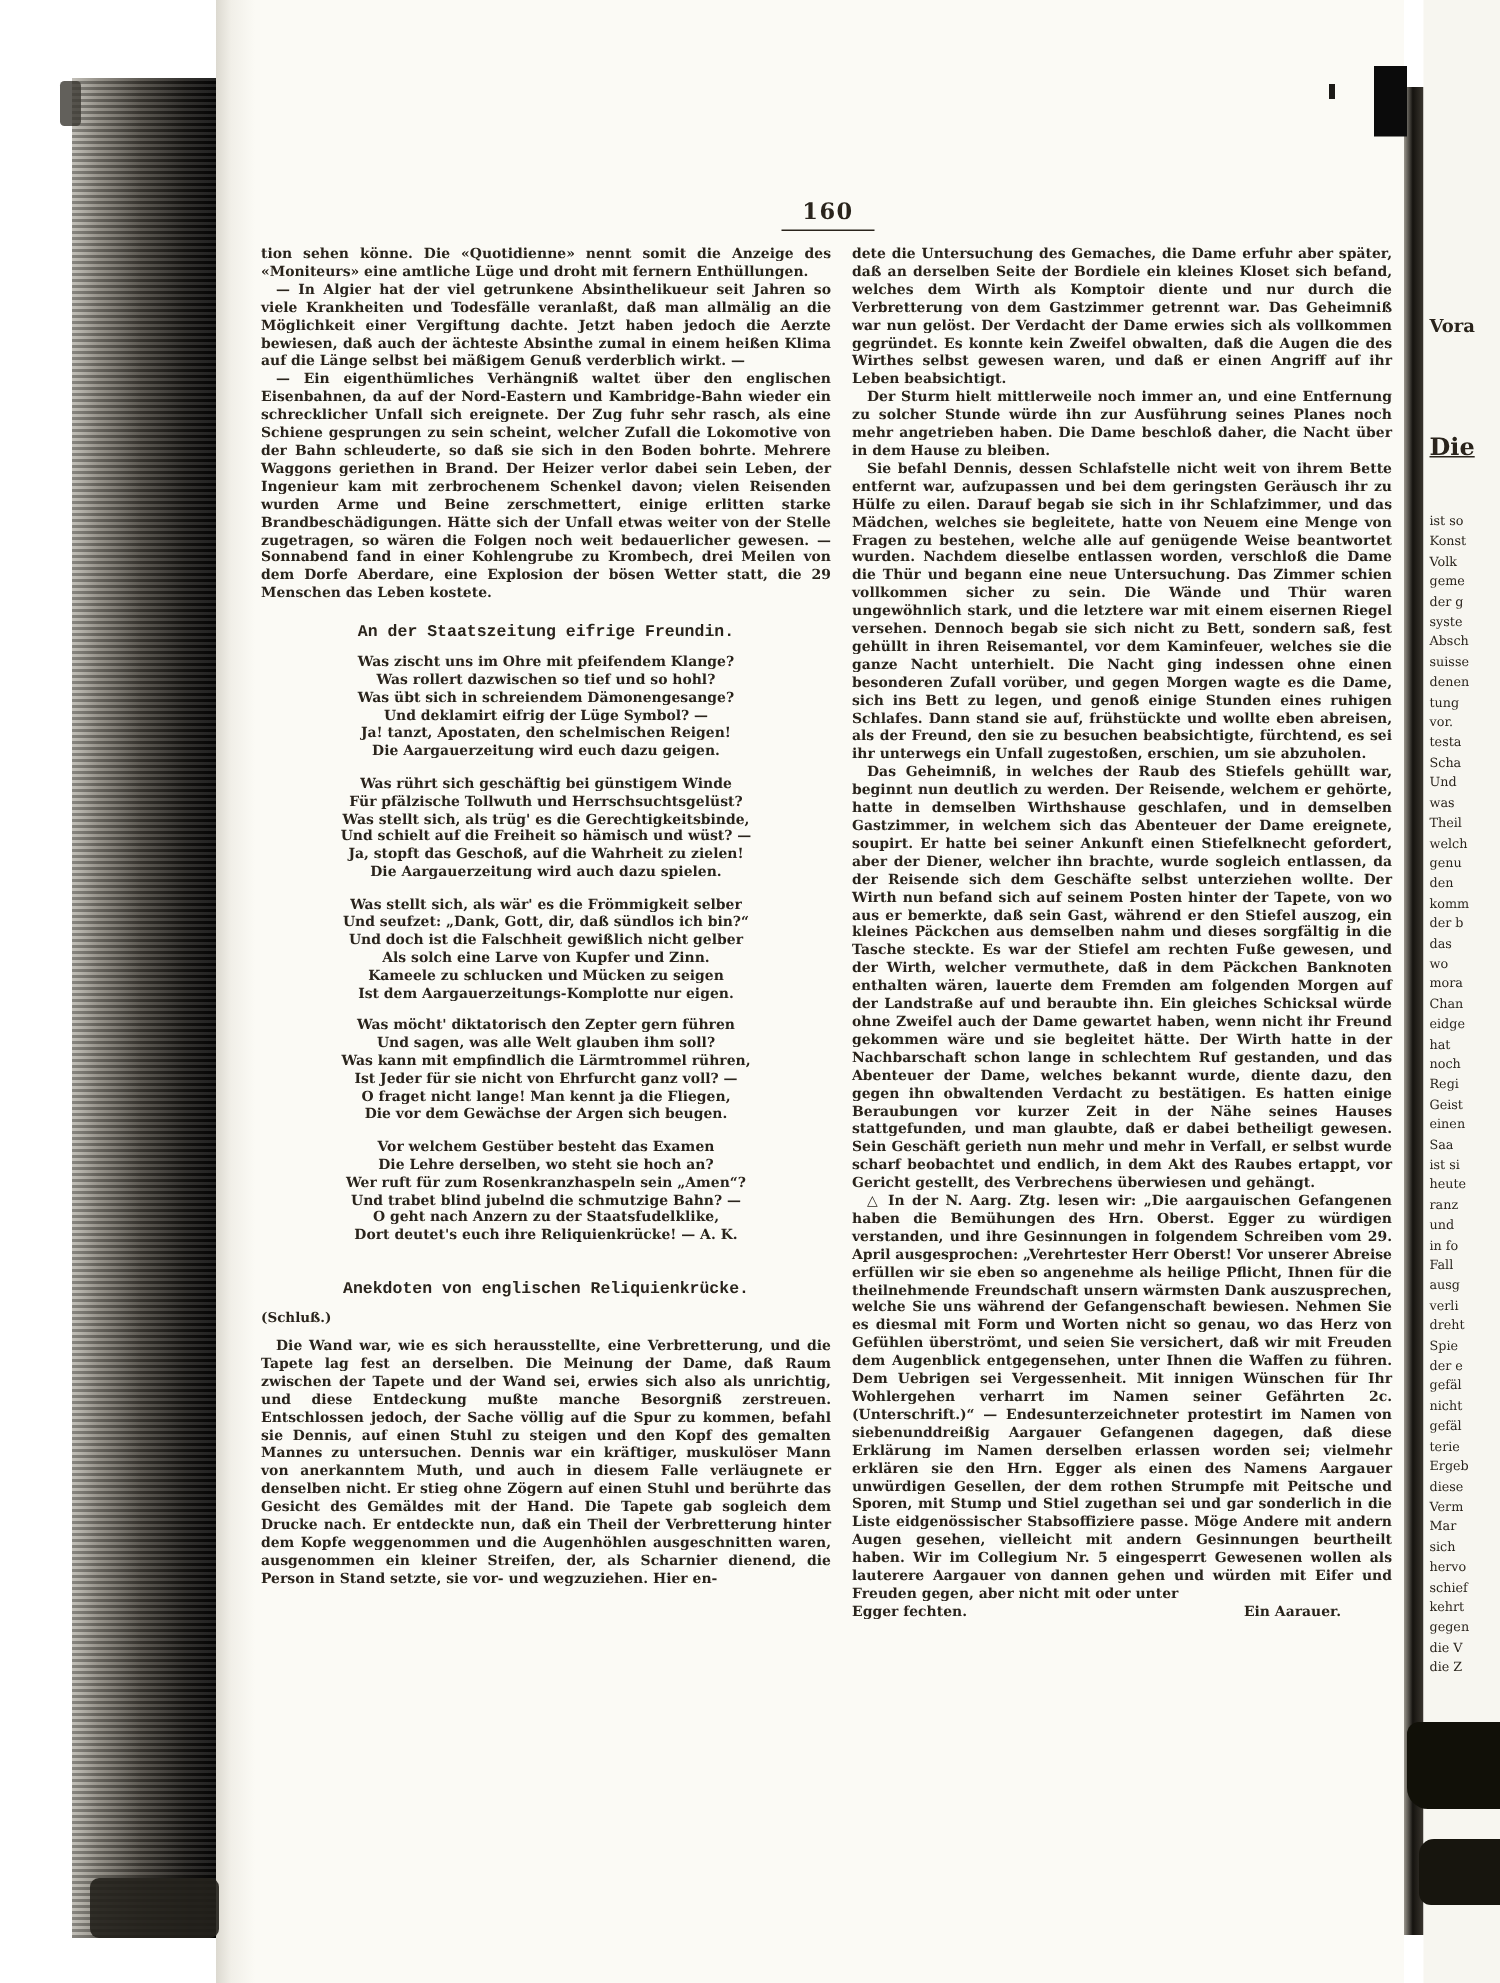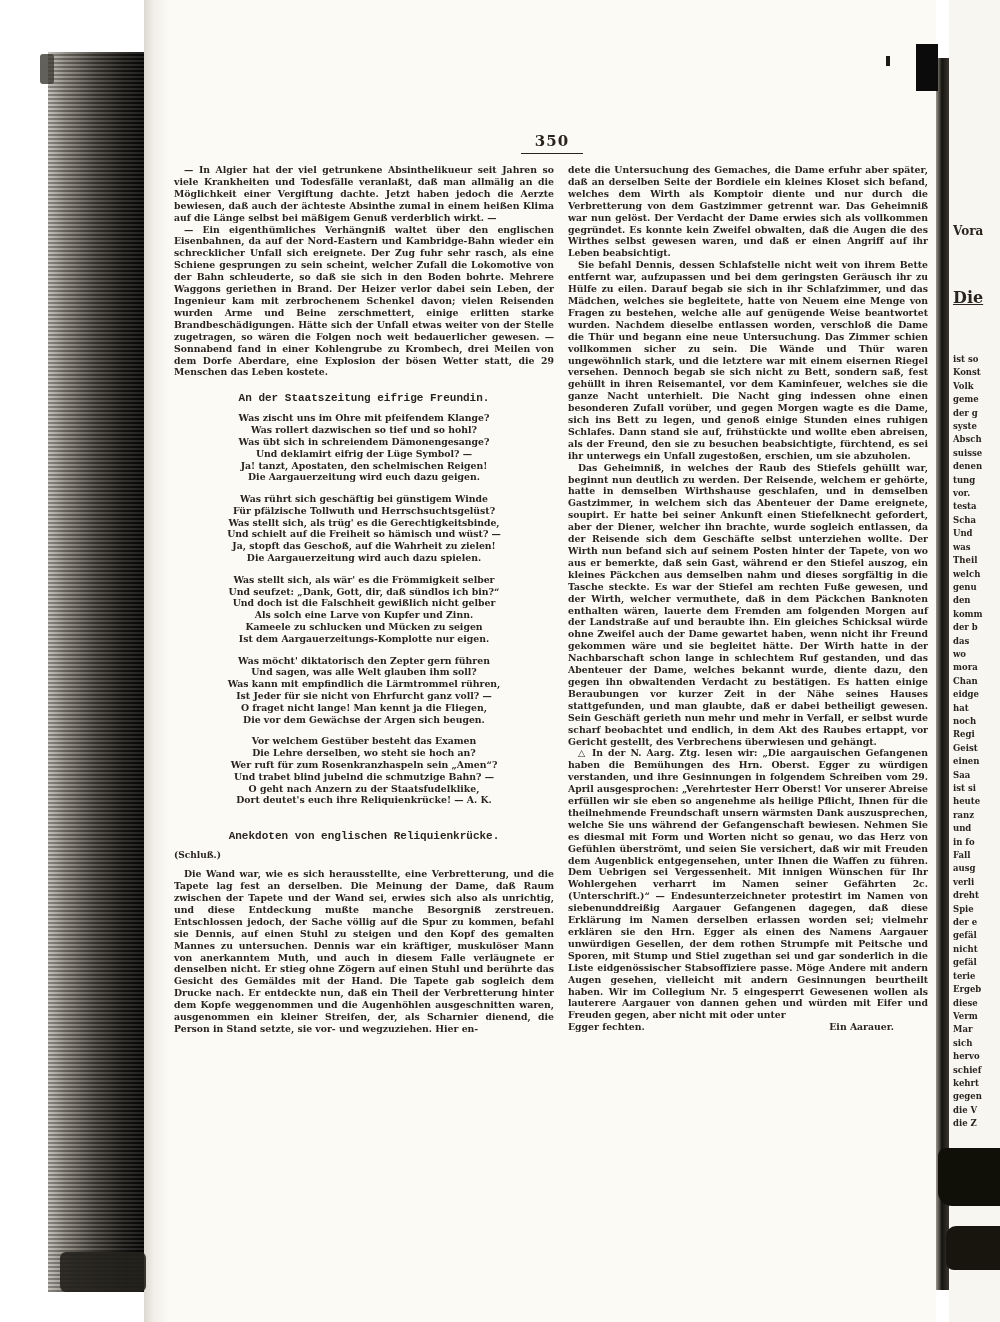--- a/index.html
+++ b/index.html
@@ -53,50 +53,51 @@
   
   .gutter {
     position:absolute; left:936px; top:58px; width:13px; height:1232px;
     background:linear-gradient(90deg, #9a968d 0%, #15130f 45%, #3a362f 100%);
   }
   
   .next-edge {
     position:absolute; left:949px; top:0; width:51px; height:1322px;
     background:#f7f6f0; overflow:hidden;
   }
-  .edge-h1 { position:absolute; left:4px; top:224px; font-size:12px; font-weight:bold; }
+  .edge-h1 { position:absolute; left:4px; top:210px; font-size:12px; font-weight:bold; }
   .edge-h2 { position:absolute; left:4px; top:288px; font-size:16px; font-weight:bold;text-decoration:underline; }
   .edge-frags {
-    position:absolute; left:4px; top:353px; font-size:8.5px; font-weight:bold;
+    position:absolute; left:4px; top:342px; font-size:8.5px; font-weight:normal;
     line-height:13.4px; white-space:pre-line;
   }
   
   .blot-tr { position:absolute; left:916px; top:44px; width:22px; height:47px; background:#0b0b0b; }
   .tick-tr { position:absolute; left:886px; top:56px; width:4px; height:10px; background:#1c1a17; }
   .blot-br1 { position:absolute; left:938px; top:1148px; width:62px; height:58px; background:#111008; border-radius:8px 0 0 14px; }
   .blot-br2 { position:absolute; left:946px; top:1226px; width:54px; height:44px; background:#17150e; border-radius:10px 0 0 8px; }
   .blot-bl { position:absolute; left:60px; top:1252px; width:86px; height:40px; background:#23211c; border-radius:6px; opacity:.9; }
 </style>
 </head>
 <body>
 
 <div class="scan">
 
   <div class="binding"></div>
   <div class="binding-smudge"></div>
 
   <div class="page">
     <div class="pagenum-wrap">
-      <div class="pagenum">350</div>
+      <div class="pagenum">160</div>
       <div class="pagenum-rule"></div>
     </div>
 
     <div class="columns">
 
       <div class="col col-left">
+        <p class="body-text no-indent">tion sehen könne. Die «Quotidienne» nennt somit die Anzeige des «Moniteurs» eine amtliche Lüge und droht mit fernern Enthüllungen.</p>
         <p class="body-text">— In Algier hat der viel getrunkene Absinthelikueur seit Jahren so viele Krankheiten und Todesfälle veranlaßt, daß man allmälig an die Möglichkeit einer Vergiftung dachte. Jetzt haben jedoch die Aerzte bewiesen, daß auch der ächteste Absinthe zumal in einem heißen Klima auf die Länge selbst bei mäßigem Genuß verderblich wirkt. —</p>
         <p class="body-text">— Ein eigenthümliches Verhängniß waltet über den englischen Eisenbahnen, da auf der Nord-Eastern und Kambridge-Bahn wieder ein schrecklicher Unfall sich ereignete. Der Zug fuhr sehr rasch, als eine Schiene gesprungen zu sein scheint, welcher Zufall die Lokomotive von der Bahn schleuderte, so daß sie sich in den Boden bohrte. Mehrere Waggons geriethen in Brand. Der Heizer verlor dabei sein Leben, der Ingenieur kam mit zerbrochenem Schenkel davon; vielen Reisenden wurden Arme und Beine zerschmettert, einige erlitten starke Brandbeschädigungen. Hätte sich der Unfall etwas weiter von der Stelle zugetragen, so wären die Folgen noch weit bedauerlicher gewesen. — Sonnabend fand in einer Kohlengrube zu Krombech, drei Meilen von dem Dorfe Aberdare, eine Explosion der bösen Wetter statt, die 29 Menschen das Leben kostete.</p>
 
         <h3 class="poem-title">An der Staatszeitung eifrige Freundin.</h3>
         <div class="poem">
           <p class="stanza">Was zischt uns im Ohre mit pfeifendem Klange?
 Was rollert dazwischen so tief und so hohl?
 Was übt sich in schreiendem Dämonengesange?
 Und deklamirt eifrig der Lüge Symbol? —
 Ja! tanzt, Apostaten, den schelmischen Reigen!
@@ -127,20 +128,21 @@
 Dort deutet's euch ihre Reliquienkrücke! —  A. K.</p>
         </div>
 
         <h3 class="section-title">Anekdoten von englischen Reliquienkrücke.</h3>
         <p class="section-subtitle">(Schluß.)</p>
         <p class="body-text">Die Wand war, wie es sich herausstellte, eine Verbretterung, und die Tapete lag fest an derselben. Die Meinung der Dame, daß Raum zwischen der Tapete und der Wand sei, erwies sich also als unrichtig, und diese Entdeckung mußte manche Besorgniß zerstreuen. Entschlossen jedoch, der Sache völlig auf die Spur zu kommen, befahl sie Dennis, auf einen Stuhl zu steigen und den Kopf des gemalten Mannes zu untersuchen. Dennis war ein kräftiger, muskulöser Mann von anerkanntem Muth, und auch in diesem Falle verläugnete er denselben nicht. Er stieg ohne Zögern auf einen Stuhl und berührte das Gesicht des Gemäldes mit der Hand. Die Tapete gab sogleich dem Drucke nach. Er entdeckte nun, daß ein Theil der Verbretterung hinter dem Kopfe weggenommen und die Augenhöhlen ausgeschnitten waren, ausgenommen ein kleiner Streifen, der, als Scharnier dienend, die Person in Stand setzte, sie vor- und wegzuziehen. Hier en-</p>
       </div>
 
       <div class="col col-right">
         <p class="body-text no-indent">dete die Untersuchung des Gemaches, die Dame erfuhr aber später, daß an derselben Seite der Bordiele ein kleines Kloset sich befand, welches dem Wirth als Komptoir diente und nur durch die Verbretterung von dem Gastzimmer getrennt war. Das Geheimniß war nun gelöst. Der Verdacht der Dame erwies sich als vollkommen gegründet. Es konnte kein Zweifel obwalten, daß die Augen die des Wirthes selbst gewesen waren, und daß er einen Angriff auf ihr Leben beabsichtigt.</p>
+        <p class="body-text">Der Sturm hielt mittlerweile noch immer an, und eine Entfernung zu solcher Stunde würde ihn zur Ausführung seines Planes noch mehr angetrieben haben. Die Dame beschloß daher, die Nacht über in dem Hause zu bleiben.</p>
         <p class="body-text">Sie befahl Dennis, dessen Schlafstelle nicht weit von ihrem Bette entfernt war, aufzupassen und bei dem geringsten Geräusch ihr zu Hülfe zu eilen. Darauf begab sie sich in ihr Schlafzimmer, und das Mädchen, welches sie begleitete, hatte von Neuem eine Menge von Fragen zu bestehen, welche alle auf genügende Weise beantwortet wurden. Nachdem dieselbe entlassen worden, verschloß die Dame die Thür und begann eine neue Untersuchung. Das Zimmer schien vollkommen sicher zu sein. Die Wände und Thür waren ungewöhnlich stark, und die letztere war mit einem eisernen Riegel versehen. Dennoch begab sie sich nicht zu Bett, sondern saß, fest gehüllt in ihren Reisemantel, vor dem Kaminfeuer, welches sie die ganze Nacht unterhielt. Die Nacht ging indessen ohne einen besonderen Zufall vorüber, und gegen Morgen wagte es die Dame, sich ins Bett zu legen, und genoß einige Stunden eines ruhigen Schlafes. Dann stand sie auf, frühstückte und wollte eben abreisen, als der Freund, den sie zu besuchen beabsichtigte, fürchtend, es sei ihr unterwegs ein Unfall zugestoßen, erschien, um sie abzuholen.</p>
         <p class="body-text">Das Geheimniß, in welches der Raub des Stiefels gehüllt war, beginnt nun deutlich zu werden. Der Reisende, welchem er gehörte, hatte in demselben Wirthshause geschlafen, und in demselben Gastzimmer, in welchem sich das Abenteuer der Dame ereignete, soupirt. Er hatte bei seiner Ankunft einen Stiefelknecht gefordert, aber der Diener, welcher ihn brachte, wurde sogleich entlassen, da der Reisende sich dem Geschäfte selbst unterziehen wollte. Der Wirth nun befand sich auf seinem Posten hinter der Tapete, von wo aus er bemerkte, daß sein Gast, während er den Stiefel auszog, ein kleines Päckchen aus demselben nahm und dieses sorgfältig in die Tasche steckte. Es war der Stiefel am rechten Fuße gewesen, und der Wirth, welcher vermuthete, daß in dem Päckchen Banknoten enthalten wären, lauerte dem Fremden am folgenden Morgen auf der Landstraße auf und beraubte ihn. Ein gleiches Schicksal würde ohne Zweifel auch der Dame gewartet haben, wenn nicht ihr Freund gekommen wäre und sie begleitet hätte. Der Wirth hatte in der Nachbarschaft schon lange in schlechtem Ruf gestanden, und das Abenteuer der Dame, welches bekannt wurde, diente dazu, den gegen ihn obwaltenden Verdacht zu bestätigen. Es hatten einige Beraubungen vor kurzer Zeit in der Nähe seines Hauses stattgefunden, und man glaubte, daß er dabei betheiligt gewesen. Sein Geschäft gerieth nun mehr und mehr in Verfall, er selbst wurde scharf beobachtet und endlich, in dem Akt des Raubes ertappt, vor Gericht gestellt, des Verbrechens überwiesen und gehängt.</p>
 
         <p class="body-text news-item"><span>△</span> <span>In der N. Aarg. Ztg. lesen wir: „Die aargauischen Gefangenen haben die Bemühungen des Hrn. Oberst. Egger zu würdigen verstanden, und ihre Gesinnungen in folgendem Schreiben vom 29. April ausgesprochen: „Verehrtester Herr Oberst! Vor unserer Abreise erfüllen wir sie eben so angenehme als heilige Pflicht, Ihnen für die theilnehmende Freundschaft unsern wärmsten Dank auszusprechen, welche Sie uns während der Gefangenschaft bewiesen. Nehmen Sie es diesmal mit Form und Worten nicht so genau, wo das Herz von Gefühlen überströmt, und seien Sie versichert, daß wir mit Freuden dem Augenblick entgegensehen, unter Ihnen die Waffen zu führen. Dem Uebrigen sei Vergessenheit. Mit innigen Wünschen für Ihr Wohlergehen verharrt im Namen seiner Gefährten 2c. (Unterschrift.)“ — Endesunterzeichneter protestirt im Namen von siebenunddreißig Aargauer Gefangenen dagegen, daß diese Erklärung im Namen derselben erlassen worden sei; vielmehr erklären sie den Hrn. Egger als einen des Namens Aargauer unwürdigen Gesellen, der dem rothen Strumpfe mit Peitsche und Sporen, mit Stump und Stiel zugethan sei und gar sonderlich in die Liste eidgenössischer Stabsoffiziere passe. Möge Andere mit andern Augen gesehen, vielleicht mit andern Gesinnungen beurtheilt haben. Wir im Collegium Nr. 5 eingesperrt Gewesenen wollen als lauterere Aargauer von dannen gehen und würden mit Eifer und Freuden gegen, aber nicht mit oder unter</span></p>
         <div class="closing-row">
           <span>Egger fechten.</span>
           <span class="sig">Ein Aarauer.</span>
         </div>
       </div>
 

